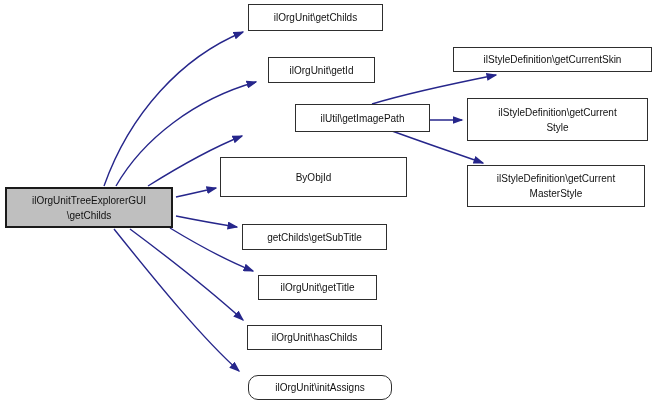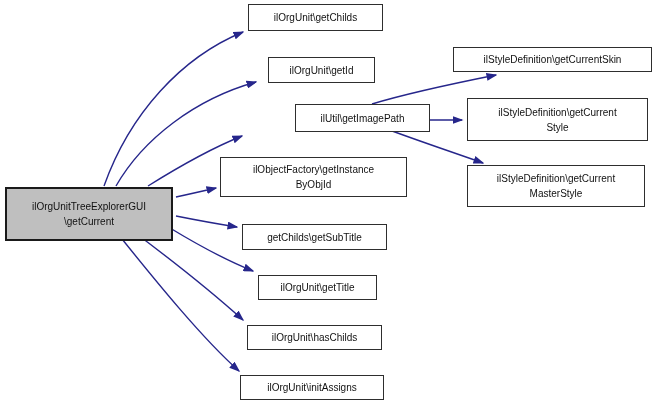--- a/index.html
+++ b/index.html
@@ -65,55 +65,54 @@
     <path class="edge" d="M176,197 C190,194 203,191 216,188" marker-end="url(#arrow)"></path>
     <path class="edge" d="M176,216 C196,220 218,224 237,227" marker-end="url(#arrow)"></path>
     <path class="edge" d="M170,228 C198,245 228,261 253,271" marker-end="url(#arrow)"></path>
     <path class="edge" d="M130,229 C173,261 213,293 243,320" marker-end="url(#arrow)"></path>
     <path class="edge" d="M114,229 C158,284 203,339 239,371" marker-end="url(#arrow)"></path>
     <path class="edge" d="M372,104 C408,93 456,83 496,75" marker-end="url(#arrow)"></path>
     <path class="edge" d="M384,120 C409,120 436,120 462,120" marker-end="url(#arrow)"></path>
     <path class="edge" d="M384,128 C416,140 452,152 483,163" marker-end="url(#arrow)"></path>
   </svg>
 
-  <div class="node highlight" style="left:5px; top:187px; width:168px; height:54px;">
+  <div class="node highlight" style="left:5px; top:187px; width:168px; height:41px;">
     <span>ilOrgUnitTreeExplorerGUI</span>
-    <span>\getCurrent</span>
+    <span>\getChilds</span>
   </div>
 
   <div class="node" style="left:248px; top:4px; width:135px; height:27px;">
     <span>ilOrgUnit\getChilds</span>
   </div>
 
   <div class="node" style="left:268px; top:57px; width:107px; height:26px;">
     <span>ilOrgUnit\getId</span>
   </div>
 
   <div class="node" style="left:247px; top:104px; width:135px; height:28px;margin-left:48px;">
     <span>ilUtil\getImagePath</span>
   </div>
 
   <div class="node" style="left:220px; top:157px; width:187px; height:40px;">
-    <span>ilObjectFactory\getInstance</span>
     <span>ByObjId</span>
   </div>
 
   <div class="node" style="left:242px; top:224px; width:145px; height:26px;">
     <span>getChilds\getSubTitle</span>
   </div>
 
   <div class="node" style="left:258px; top:275px; width:119px; height:25px;text-align:center;">
     <span>ilOrgUnit\getTitle</span>
   </div>
 
   <div class="node" style="left:247px; top:325px; width:135px; height:25px;justify-content:center;">
     <span>ilOrgUnit\hasChilds</span>
   </div>
 
-  <div class="node" style="left:240px; top:375px; width:144px; height:25px;">
+  <div class="node" style="left:248px; top:375px; width:144px; height:25px;border-radius:10px;">
     <span>ilOrgUnit\initAssigns</span>
   </div>
 
   <div class="node" style="left:453px; top:47px; width:199px; height:25px;">
     <span>ilStyleDefinition\getCurrentSkin</span>
   </div>
 
   <div class="node" style="left:467px; top:98px; width:181px; height:43px;">
     <span>ilStyleDefinition\getCurrent</span>
     <span>Style</span>

